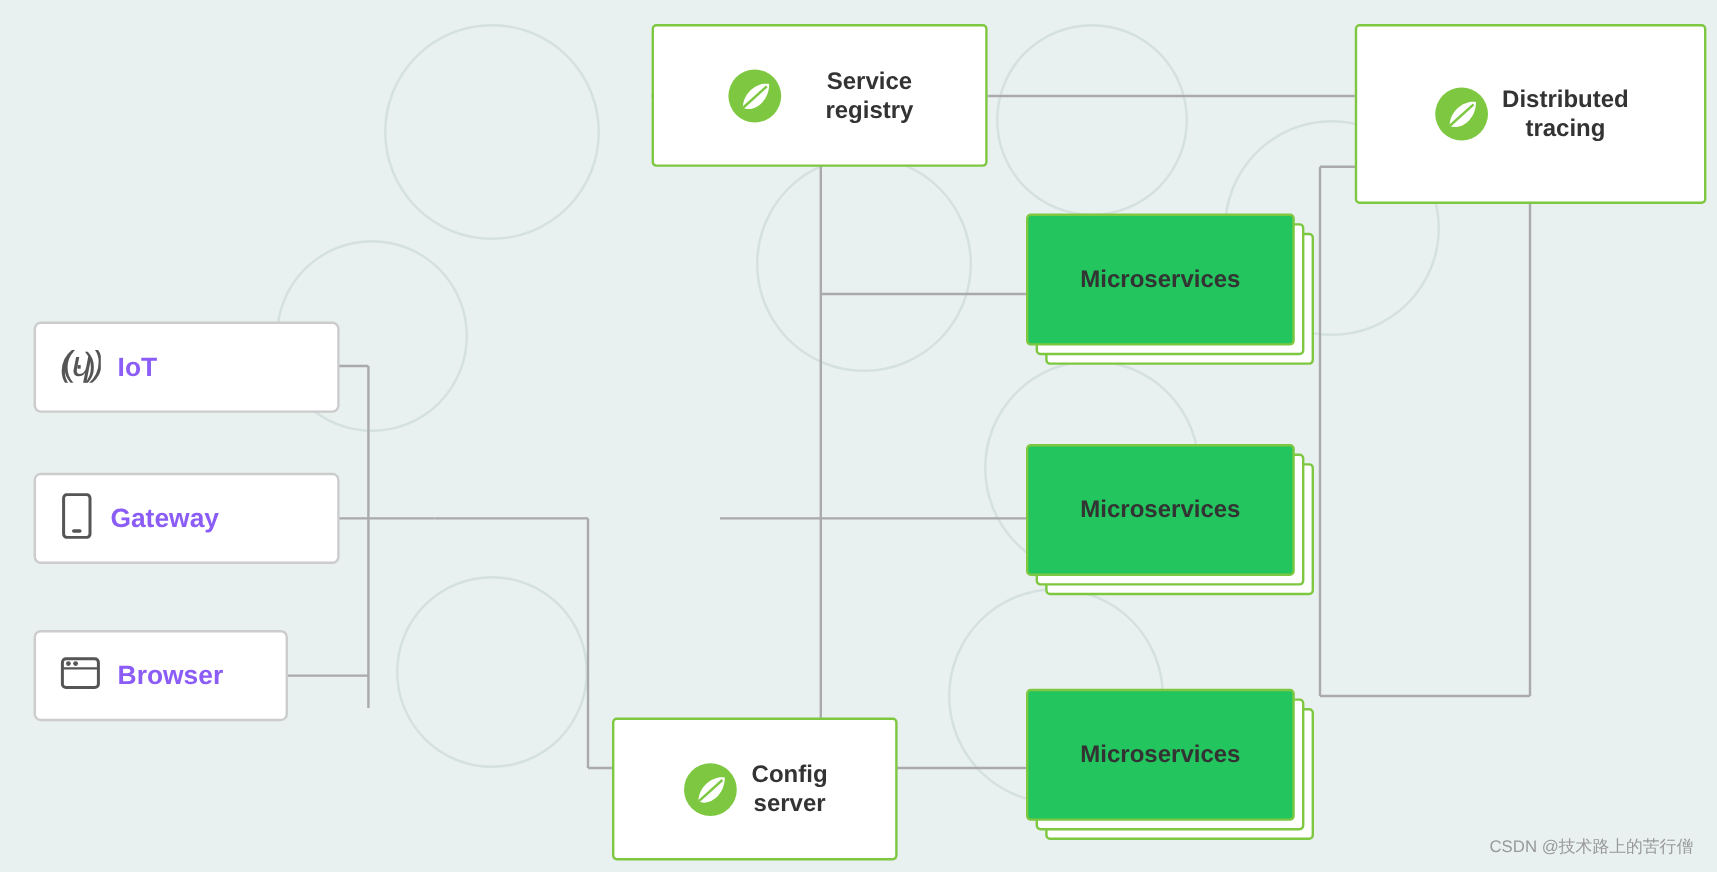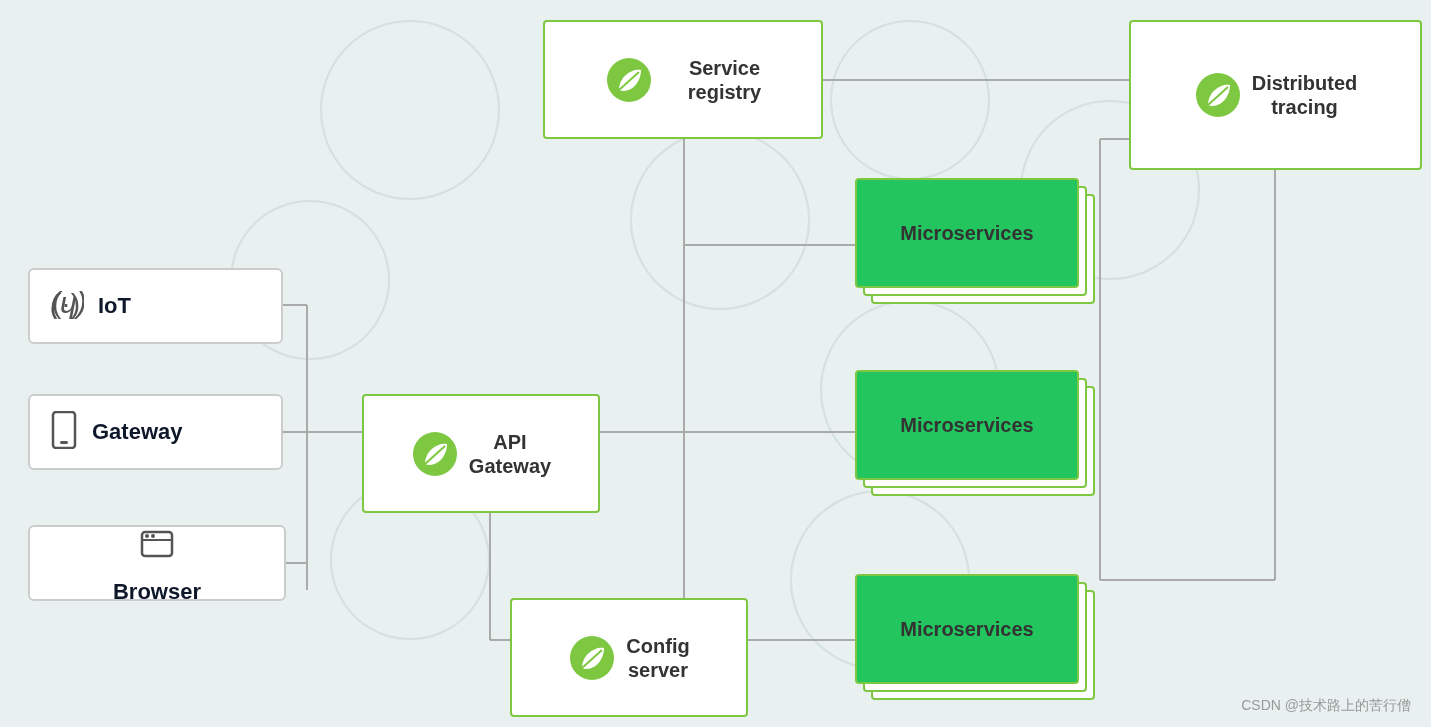--- a/index.html
+++ b/index.html
@@ -99,21 +99,21 @@
       border-radius: 6px;
       display: flex;
       align-items: center;
       gap: 14px;
       padding: 0 20px;
     }
 
     .client-label {
       font-size: 22px;
       font-weight: bold;
-      color: #0f172a;
+      color: #8b5cf6;
     }
 
     .client-icon {
       font-size: 28px;
       color: #555;
     }
 
     
     .csdn-text {
       position: absolute;
@@ -196,21 +196,21 @@
   <div class="client-box" style="left:28px;top:394px;width:255px;height:76px;">
     <span>
       <svg width="28" height="38" viewBox="0 0 28 38">
         <rect x="3" y="1" width="22" height="36" rx="3" ry="3" fill="none" stroke="#555" stroke-width="2.5"></rect>
         <rect x="10" y="30" width="8" height="3" rx="1.5" fill="#555"></rect>
       </svg>
     </span>
     <span class="client-label">Gateway</span>
   </div>
 
-  <div class="client-box" style="left:28px;top:525px;width:258px;height:76px;flex-direction:column;">
+  <div class="client-box" style="left:28px;top:525px;width:212px;height:76px;">
     <span>
       <svg width="34" height="34" viewBox="0 0 34 34">
         <rect x="2" y="5" width="30" height="24" rx="3" fill="none" stroke="#555" stroke-width="2.5"></rect>
         <line x1="2" y1="13" x2="32" y2="13" stroke="#555" stroke-width="2"></line>
         <circle cx="7" cy="9" r="2" fill="#555"></circle>
         <circle cx="13" cy="9" r="2" fill="#555"></circle>
       </svg>
     </span>
     <span class="client-label">Browser</span>
   </div>
@@ -226,28 +226,20 @@
 
   <div class="box" style="left:1129px;top:20px;width:293px;height:150px;">
     <svg class="leaf-icon" viewBox="0 0 48 48">
       <ellipse cx="24" cy="24" rx="22" ry="22" fill="#7dc840"></ellipse>
       <path d="M14 34 C14 20 28 12 36 14 C36 28 24 38 14 34Z" fill="white"></path>
       <line x1="14" y1="34" x2="34" y2="16" stroke="#7dc840" stroke-width="2"></line>
     </svg>
     <span class="box-label">Distributed<br>tracing</span>
   </div>
 
-  <div class="box" style="left:362px;top:394px;width:238px;height:119px;">
-    <svg class="leaf-icon" viewBox="0 0 48 48">
-      <ellipse cx="24" cy="24" rx="22" ry="22" fill="#7dc840"></ellipse>
-      <path d="M14 34 C14 20 28 12 36 14 C36 28 24 38 14 34Z" fill="white"></path>
-      <line x1="14" y1="34" x2="34" y2="16" stroke="#7dc840" stroke-width="2"></line>
-    </svg>
-    <span class="box-label">API<br>Gateway</span>
-  </div>
 
   <div class="box" style="left:510px;top:598px;width:238px;height:119px;">
     <svg class="leaf-icon" viewBox="0 0 48 48">
       <ellipse cx="24" cy="24" rx="22" ry="22" fill="#7dc840"></ellipse>
       <path d="M14 34 C14 20 28 12 36 14 C36 28 24 38 14 34Z" fill="white"></path>
       <line x1="14" y1="34" x2="34" y2="16" stroke="#7dc840" stroke-width="2"></line>
     </svg>
     <span class="box-label">Config<br>server</span>
   </div>
 

